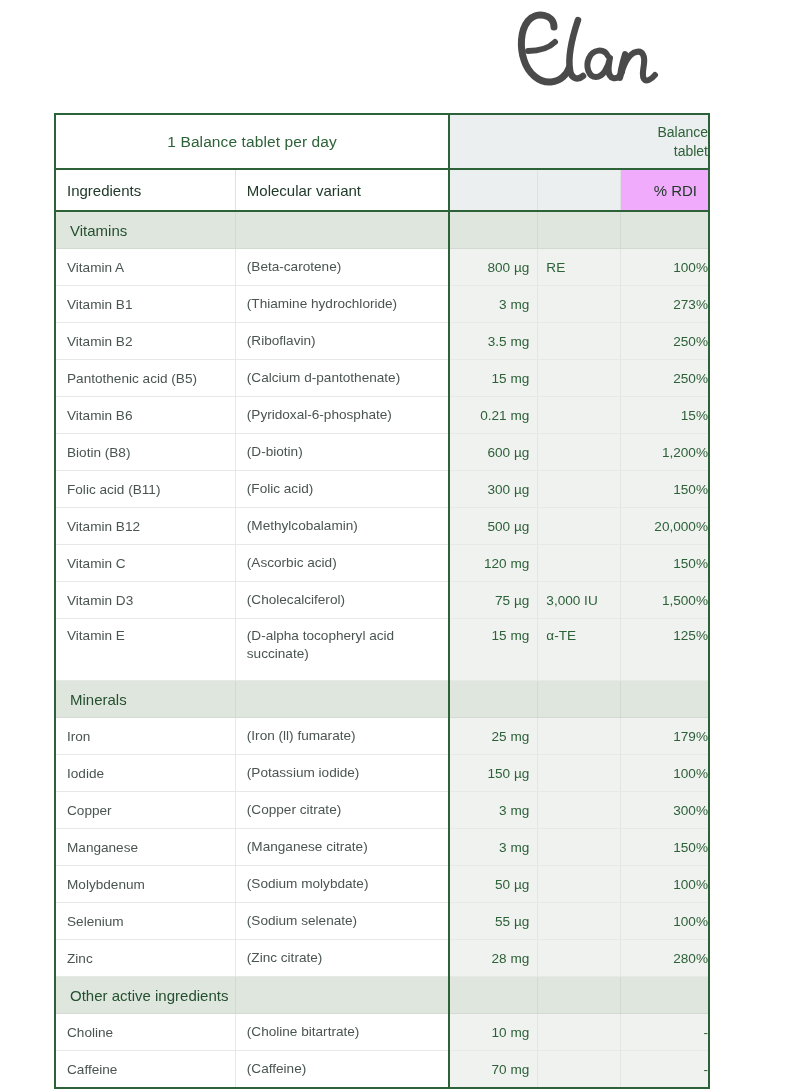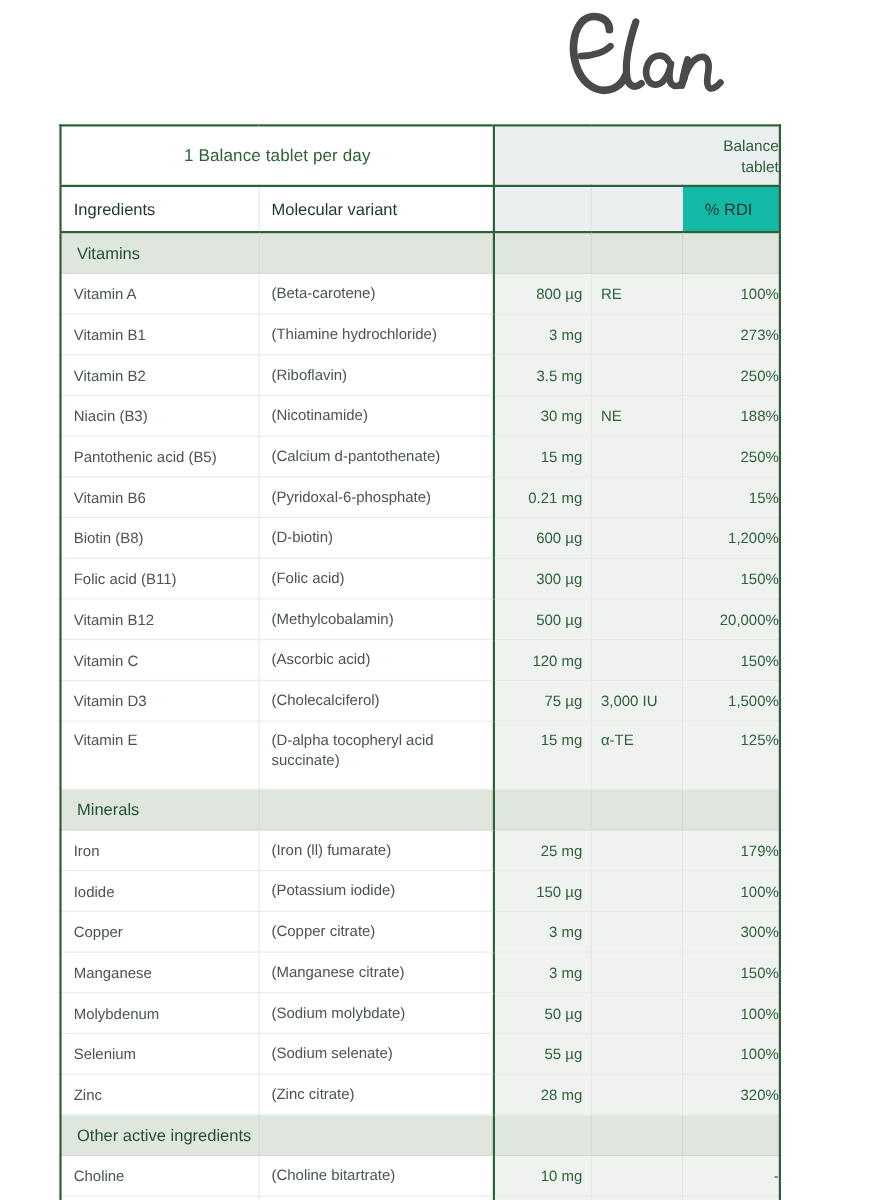--- a/index.html
+++ b/index.html
@@ -98,23 +98,23 @@
     background: #ffffff;
     padding-left: 11px;
     border-right: 2px solid #2d6138;
   }
   .row-colhead .ch-amt,
   .row-colhead .ch-unit {
     background: #eceff0;
     border-right: 1px solid #dfe2e0;
   }
   .row-colhead .ch-rdi {
-    background: #14b8a6;
+    background: #f0abfc;
     text-align: right;
-    padding-right: 24px;
+    padding-right: 11px;
   }
 
   
   .row-section td {
     height: 36px;
     background: #dfe6de;
     color: #24502f;
     font-weight: bold;
     font-size: 15px;
     border-bottom: 1px solid #d2dad1;
@@ -249,27 +249,20 @@
           <td class="d-rdi">273%</td>
         </tr>
         <tr class="row-data">
           <td class="d-ing">Vitamin B2</td>
           <td class="d-mol">(Riboflavin)</td>
           <td class="d-amt">3.5 mg</td>
           <td class="d-unit"></td>
           <td class="d-rdi">250%</td>
         </tr>
         <tr class="row-data">
-          <td class="d-ing">Niacin (B3)</td>
-          <td class="d-mol">(Nicotinamide)</td>
-          <td class="d-amt">30 mg</td>
-          <td class="d-unit">NE</td>
-          <td class="d-rdi">188%</td>
-        </tr>
-        <tr class="row-data">
           <td class="d-ing">Pantothenic acid (B5)</td>
           <td class="d-mol">(Calcium d-pantothenate)</td>
           <td class="d-amt">15 mg</td>
           <td class="d-unit"></td>
           <td class="d-rdi">250%</td>
         </tr>
         <tr class="row-data">
           <td class="d-ing">Vitamin B6</td>
           <td class="d-mol">(Pyridoxal-6-phosphate)</td>
           <td class="d-amt">0.21 mg</td>
@@ -365,21 +358,21 @@
           <td class="d-mol">(Sodium selenate)</td>
           <td class="d-amt">55 µg</td>
           <td class="d-unit"></td>
           <td class="d-rdi">100%</td>
         </tr>
         <tr class="row-data">
           <td class="d-ing">Zinc</td>
           <td class="d-mol">(Zinc citrate)</td>
           <td class="d-amt">28 mg</td>
           <td class="d-unit"></td>
-          <td class="d-rdi">320%</td>
+          <td class="d-rdi">280%</td>
         </tr>
         <tr class="row-section">
           <td class="sec-ing">Other active ingredients</td>
           <td class="sec-mol"></td>
           <td class="sec-amt"></td>
           <td class="sec-unit"></td>
           <td class="sec-rdi"></td>
         </tr>
         <tr class="row-data">
           <td class="d-ing">Choline</td>

